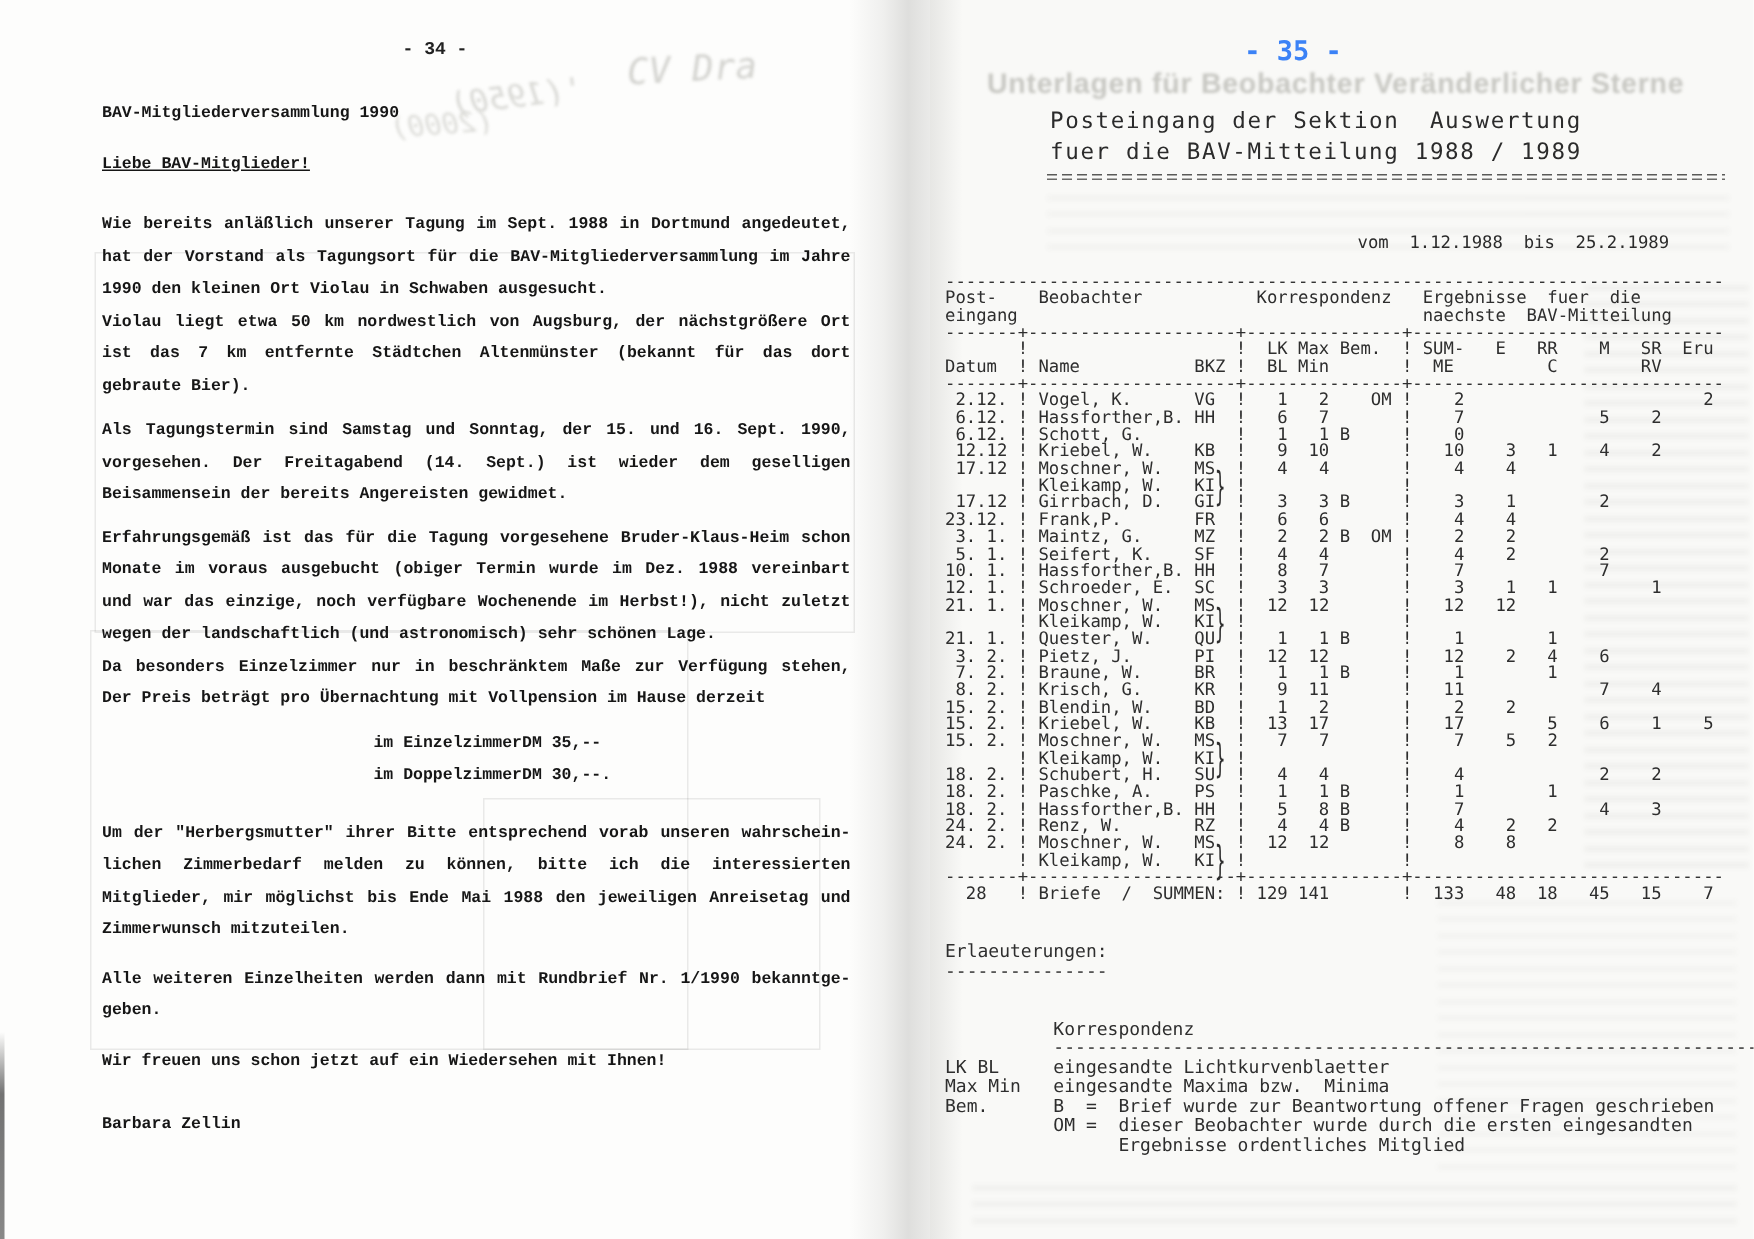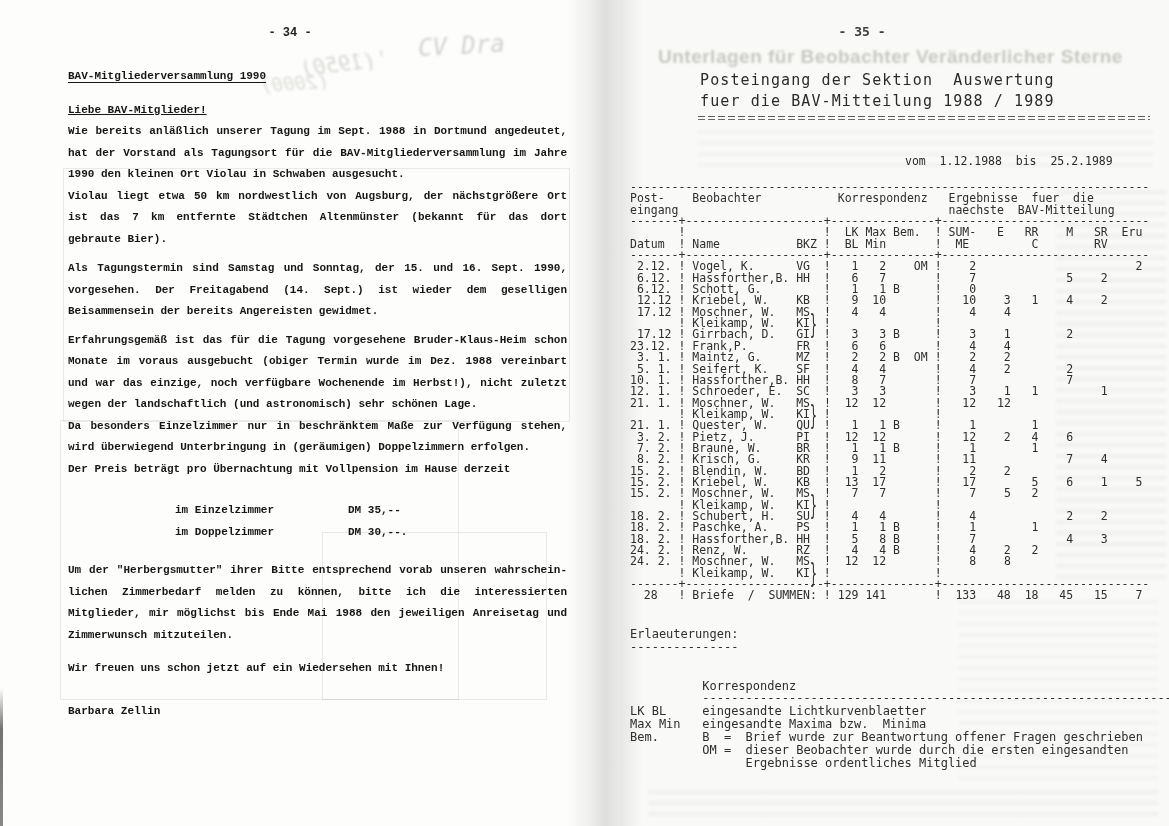--- a/index.html
+++ b/index.html
@@ -19,34 +19,34 @@
   .smudge{position:absolute;filter:blur(1.6px);opacity:.55;
     background:repeating-linear-gradient(180deg,rgba(90,90,85,.10) 0 4px,rgba(0,0,0,0) 4px 11px);}
   .box-ghost{position:absolute;border:1px solid rgba(90,90,90,.12);}
 
   
   .page-left{position:absolute;left:60px;top:0;width:515px;height:612px;}
   .lp-body{position:absolute;left:8px;top:66px;width:499px;color:#161616;
     font-family:"Liberation Mono",monospace;font-weight:700;font-size:11px;line-height:21.5px;}
   .lp-pageno{position:absolute;left:0;top:26px;width:460px;text-align:center;
     font-family:"Liberation Mono",monospace;font-weight:700;font-size:12px;color:#222;}
-  .lp-heading{text-decoration:underline;text-underline-offset:3px;white-space:pre;}
+  .lp-heading{text-underline-offset:3px;white-space:pre;}
   .lp-salutation{margin-top:12px;white-space:pre;text-decoration:underline;}
   .para{margin:0;}
   .para .ln{white-space:pre-wrap;}
   .para .ln.just{text-align:justify;text-align-last:justify;white-space:normal;}
-  .prices{margin-top:20px;}
+  .prices{margin-top:8px;text-align:right;}
   .price-row{display:flex;padding-left:107px;}
   .price-label{width:173px;}
   .sig{margin-top:21px;text-align:left;padding-right:27px;}
 
   
   .page-right{position:absolute;left:628px;top:0;width:541px;height:826px;color:#2e2e2e;}
   .rp-pageno{position:absolute;left:174px;top:24px;width:120px;text-align:center;
-    font-size:13px;font-weight:700;color:#404040;}
+    font-size:18px;font-weight:700;color:#3b82f6;}
   .rp-title{position:absolute;left:72px;top:70px;font-size:15px;line-height:21px;
     letter-spacing:1.1px;white-space:pre;color:#2b2b2b;text-align:center;}
   .dash-double{position:absolute;left:70px;top:116px;width:452px;height:5px;
     background:
      repeating-linear-gradient(90deg,#5a5a58 0 7px,rgba(0,0,0,0) 7px 10px) 0 0/100% 1px no-repeat,
      repeating-linear-gradient(90deg,#6a6a68 0 7px,rgba(0,0,0,0) 7px 10px) 0 3px/100% 1px no-repeat;}
   .rp-period{position:absolute;left:277px;top:154px;font-size:11.5px;white-space:pre;color:#2b2b2b;}
   .ttable{position:absolute;left:2px;top:182px;font-size:11.5px;line-height:11.35px;
     white-space:pre;color:#2e2e2e;}
   .ttable .tl{height:11.35px;}
@@ -73,57 +73,60 @@
     <div class="box-ghost" style="left:0px;top:420px;width:397px;height:278px;"></div>
     <div class="box-ghost" style="left:262px;top:532px;width:223px;height:166px;"></div>
 
     <div class="lp-pageno">- 34 -</div>
 
     <div class="lp-body">
       <div class="lp-heading">BAV-Mitgliederversammlung 1990</div>
       <div class="lp-salutation">Liebe BAV-Mitglieder!</div>
 
       <div id="paras">
-          <div class="para" style="">
+          <div class="para" style="margin-top: 19px;">
             <div class="ln just">Wie bereits anläßlich unserer Tagung im Sept. 1988 in Dortmund angedeutet,</div>
             <div class="ln just">hat der Vorstand als Tagungsort für die BAV-Mitgliederversammlung im Jahre</div>
             <div class="ln">1990 den kleinen Ort Violau in Schwaben ausgesucht.</div>
             <div class="ln just">Violau liegt etwa 50 km nordwestlich von Augsburg, der nächstgrößere Ort</div>
             <div class="ln just">ist das 7 km entfernte Städtchen Altenmünster (bekannt für das dort</div>
             <div class="ln">gebraute Bier).</div>
           </div>
           <div class="para" style="margin-top: 8px;">
             <div class="ln just">Als Tagungstermin sind Samstag und Sonntag, der 15. und 16. Sept. 1990,</div>
             <div class="ln just">vorgesehen. Der Freitagabend (14. Sept.) ist wieder dem geselligen</div>
             <div class="ln">Beisammensein der bereits Angereisten gewidmet.</div>
           </div>
           <div class="para" style="margin-top: 7px;">
             <div class="ln just">Erfahrungsgemäß ist das für die Tagung vorgesehene Bruder-Klaus-Heim schon</div>
             <div class="ln just">Monate im voraus ausgebucht (obiger Termin wurde im Dez. 1988 vereinbart</div>
             <div class="ln just">und war das einzige, noch verfügbare Wochenende im Herbst!), nicht zuletzt</div>
             <div class="ln">wegen der landschaftlich (und astronomisch) sehr schönen Lage.</div>
             <div class="ln just">Da besonders Einzelzimmer nur in beschränktem Maße zur Verfügung stehen,</div>
-            <div class="ln">wird überwiegend Unterbringung in (geräumigen) Doppelzimmern erfolgen.</div>
             <div class="ln">Der Preis beträgt pro Übernachtung mit Vollpension im Hause derzeit</div>
           </div>
           <div class="prices">
             <div class="price-row">
               <span class="price-label">im Einzelzimmer</span>
               <span>DM 35,--</span>
             </div>
             <div class="price-row">
               <span class="price-label">im Doppelzimmer</span>
               <span>DM 30,--.</span>
             </div>
           </div>
           <div class="para" style="margin-top: 17px;">
             <div class="ln just">Um der "Herbergsmutter" ihrer Bitte entsprechend vorab unseren wahrschein-</div>
             <div class="ln just">lichen Zimmerbedarf melden zu können, bitte ich die interessierten</div>
             <div class="ln just">Mitglieder, mir möglichst bis Ende Mai 1988 den jeweiligen Anreisetag und</div>
             <div class="ln">Zimmerwunsch mitzuteilen.</div>
+          </div>
+          <div class="para" style="margin-top: 11px;">
+            <div class="ln just">Alle weiteren Einzelheiten werden dann mit Rundbrief Nr. 1/1990 bekanntge-</div>
+            <div class="ln">geben.</div>
           </div>
           <div class="para" style="margin-top: 12px;">
             <div class="ln">Wir freuen uns schon jetzt auf ein Wiedersehen mit Ihnen!</div>
           </div>
         </div>
 
       <div class="sig">Barbara Zellin</div>
     </div>
   </div>
 

